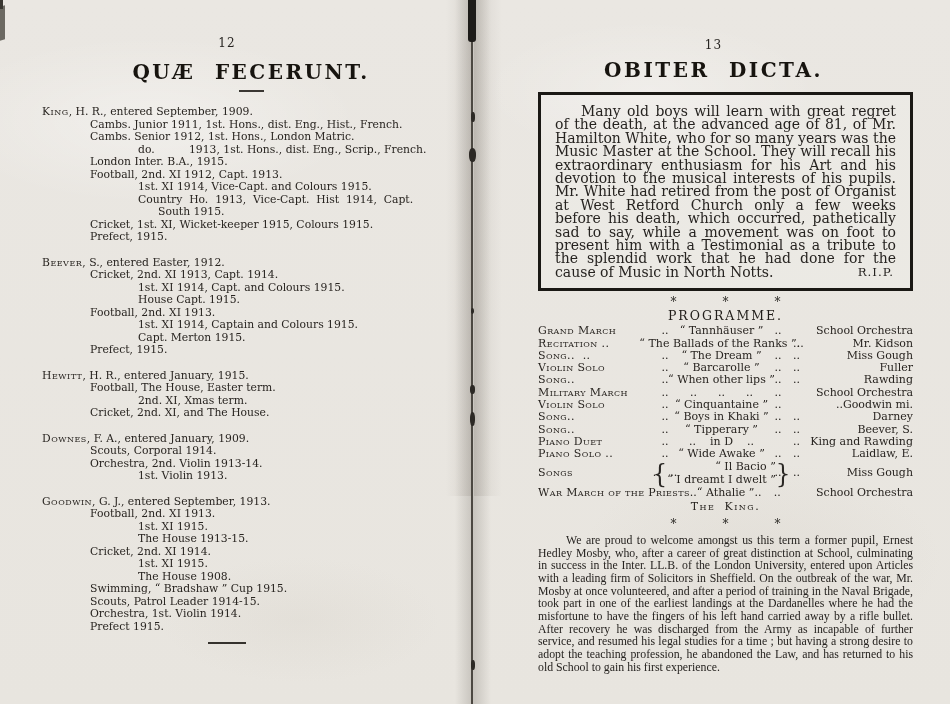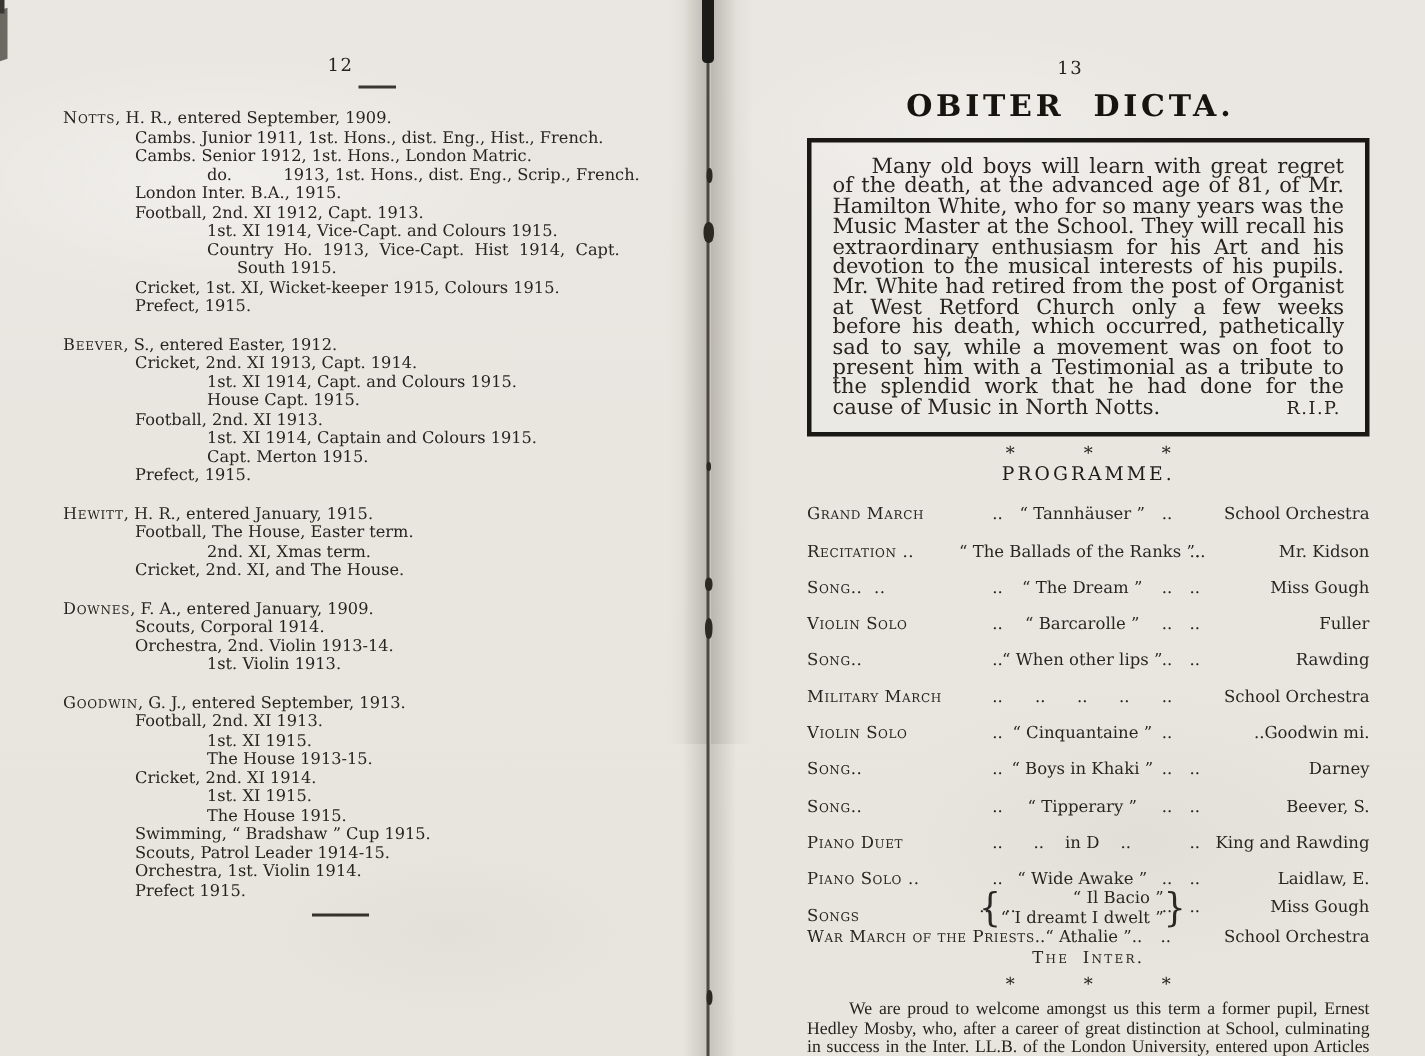--- a/index.html
+++ b/index.html
@@ -62,21 +62,21 @@
   .rip{position:absolute;right:16px;bottom:9px;font-size:11.8px;letter-spacing:1px;color:#262320;}
 
   .asterisks{display:flex;justify-content:center;gap:46px;font-size:12px;line-height:11px;margin-top:6px;color:#2a2824;}
   .asterisks + .concert{margin-top:3px;}
   .concert{text-align:center;font-size:12.5px;line-height:15px;letter-spacing:1.5px;word-spacing:5px;color:#201d19;}
   .programme-h{text-align:center;font-size:12.5px;line-height:14px;letter-spacing:2px;margin-top:1px;color:#201d19;}
 
   
   #programme{margin-top:2px;font-size:11px;color:#282420;}
   .prow{display:flex;align-items:baseline;line-height:12.3px;}
-  .plabel{flex:0 0 112px;white-space:pre;margin-top:12px;}
+  .plabel{flex:0 0 112px;white-space:pre;}
   .sc-label{font-variant:small-caps;letter-spacing:.4px;}
   .psep{flex:0 0 30px;text-align:center;white-space:pre;}
   .ptitle-zone{flex:1;display:flex;justify-content:center;min-width:0;}
   .ptitle-inner{white-space:pre;}
   .pperf{flex:0 0 120px;display:flex;justify-content:space-between;align-items:baseline;}
   .pname{white-space:nowrap;}
   .prow-brace{display:flex;align-items:center;line-height:12.4px;}
   .brace-zone{flex:1;display:flex;justify-content:center;align-items:center;min-width:0;}
   .brace{font-size:23px;font-weight:400;transform:scaleY(1.15);line-height:26px;color:#2a2724;}
   .brace-lines{text-align:right;white-space:pre;}
@@ -88,24 +88,25 @@
 
   .para{margin:0;font-size:11.8px;line-height:12.7px;text-align:justify;text-indent:28px;color:#262320;}
   .para-1{margin-top:4px;font-family:Liberation Serif, serif;}
 </style>
 </head>
 <body>
 
 <div class="page page-left">
   <div class="content-left">
     <div class="pnum">12</div>
+    <h1 class="ptitle">QUÆ FECERUNT.</h1>
     <div class="title-rule"></div>
     <div id="entries">
         <div class="entry">
-          <div class="line i0"><span class="sc">Notts</span>, H. R., entered September, 1909.</div>
+          <div class="line i0"><span class="sc">King</span>, H. R., entered September, 1909.</div>
           <div class="line i1">Cambs. Junior 1911, 1st. Hons., dist. Eng., Hist., French.</div>
           <div class="line i1">Cambs. Senior 1912, 1st. Hons., London Matric.</div>
           <div class="line i2">do.          1913, 1st. Hons., dist. Eng., Scrip., French.</div>
           <div class="line i1">London Inter. B.A., 1915.</div>
           <div class="line i1">Football, 2nd. XI 1912, Capt. 1913.</div>
           <div class="line i2">1st. XI 1914, Vice-Capt. and Colours 1915.</div>
           <div class="line i2">Country  Ho.  1913,  Vice-Capt.  Hist  1914,  Capt.</div>
           <div class="line i3">South 1915.</div>
           <div class="line i1">Cricket, 1st. XI, Wicket-keeper 1915, Colours 1915.</div>
           <div class="line i1">Prefect, 1915.</div>
@@ -132,21 +133,21 @@
           <div class="line i1">Orchestra, 2nd. Violin 1913-14.</div>
           <div class="line i2">1st. Violin 1913.</div>
         </div>
         <div class="entry">
           <div class="line i0"><span class="sc">Goodwin</span>, G. J., entered September, 1913.</div>
           <div class="line i1">Football, 2nd. XI 1913.</div>
           <div class="line i2">1st. XI 1915.</div>
           <div class="line i2">The House 1913-15.</div>
           <div class="line i1">Cricket, 2nd. XI 1914.</div>
           <div class="line i2">1st. XI 1915.</div>
-          <div class="line i2">The House 1915.</div>
+          <div class="line i2">The House 1908.</div>
           <div class="line i1">Swimming, “ Bradshaw ” Cup 1915.</div>
           <div class="line i1">Scouts, Patrol Leader 1914-15.</div>
           <div class="line i1">Orchestra, 1st. Violin 1914.</div>
           <div class="line i1">Prefect 1915.</div>
         </div>
       </div>
     <div class="end-rule"></div>
   </div>
 </div>
 
@@ -313,21 +314,21 @@
         </div>
         <div class="prow">
           <span class="plabel-wide sc-label">War March of the Priests</span>
           <span class="pwide-title">..“ Athalie ”..</span>
           <span class="pmid">..</span>
           <span class="pperf">
             <span class="pdots"></span>
             <span class="pname">School Orchestra</span>
           </span>
         </div>
-        <div class="prow-center">The Inter.</div>
+        <div class="prow-center">The King.</div>
       </div>
     <div class="asterisks">
         <span class="ast">*</span>
         <span class="ast">*</span>
         <span class="ast">*</span>
       </div>
     <p class="para para-1">We are proud to welcome amongst us this term a former pupil, Ernest Hedley Mosby, who, after a career of great distinction at School, culminating in success in the Inter. LL.B. of the London University, entered upon Articles with a leading firm of Solicitors in Sheffield.  On the outbreak of the war, Mr. Mosby at once volunteered, and after a period of training in the Naval Brigade, took part in one of the earliest landings at the Dardanelles where he had the misfortune to have the fingers of his left hand carried away by a rifle bullet.  After recovery he was discharged from the Army as incapable of further service, and resumed his legal studies for a time ; but having a strong desire to adopt the teaching profession, he abandoned the Law, and has returned to his old School to gain his first experience.</p>
 
   </div>
 </div>

